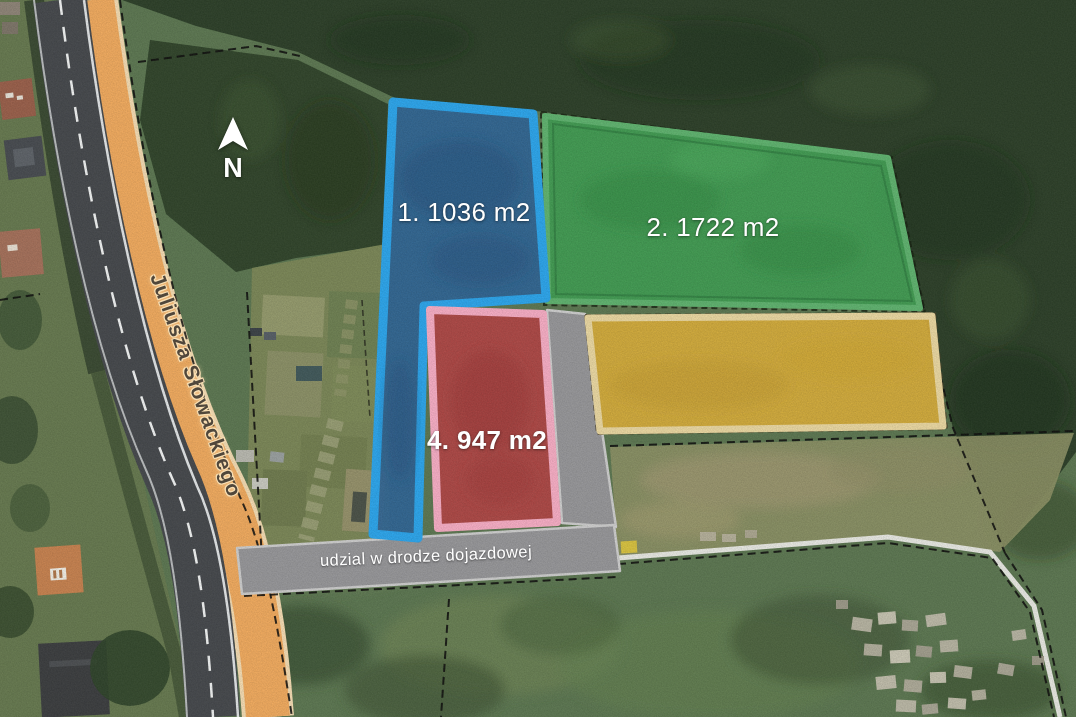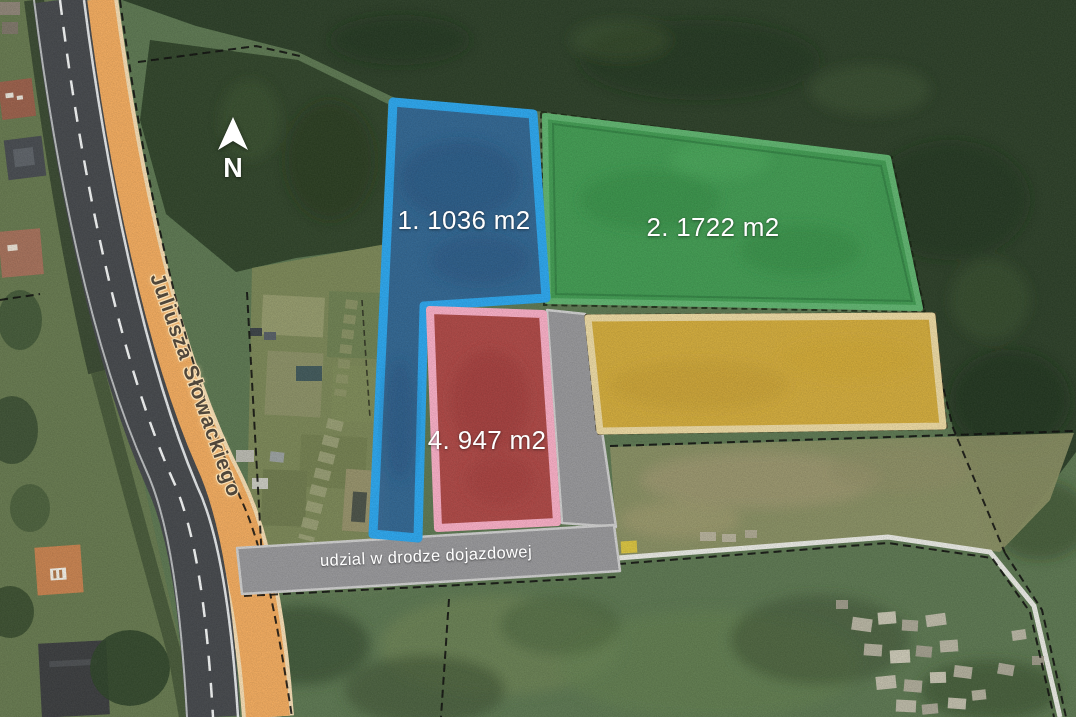--- a/index.html
+++ b/index.html
@@ -271,16 +271,16 @@
   <svg width="44" height="36" viewBox="0 0 44 36">
     <polygon points="22,1 37,34 22,25 7,34" fill="#ffffff" style="filter:drop-shadow(0 1px 2px rgba(0,0,0,.5))"></polygon>
   </svg>
   <div class="n-letter">N</div>
 </div>
 
 <div class="ov street-label" style="left:196px;top:385px;">Juliusza Słowackiego</div>
 
 <div class="ov road-label" style="left:426px;top:556px;">udzial w drodze dojazdowej</div>
 
-<div class="ov plot-label" style="left:464px;top:220px;">1. 1036 m2</div>
+<div class="ov plot-label" style="left:464px;top:212px;">1. 1036 m2</div>
 <div class="ov plot-label" style="left:713px;top:227px;text-align:right;">2. 1722 m2</div>
-<div class="ov plot-label" style="left:487px;top:440px;">4. 947 m2</div>
+<div class="ov plot-label" style="left:487px;top:440px;font-weight:bold;">4. 947 m2</div>
 </div>
 
 </body></html>

